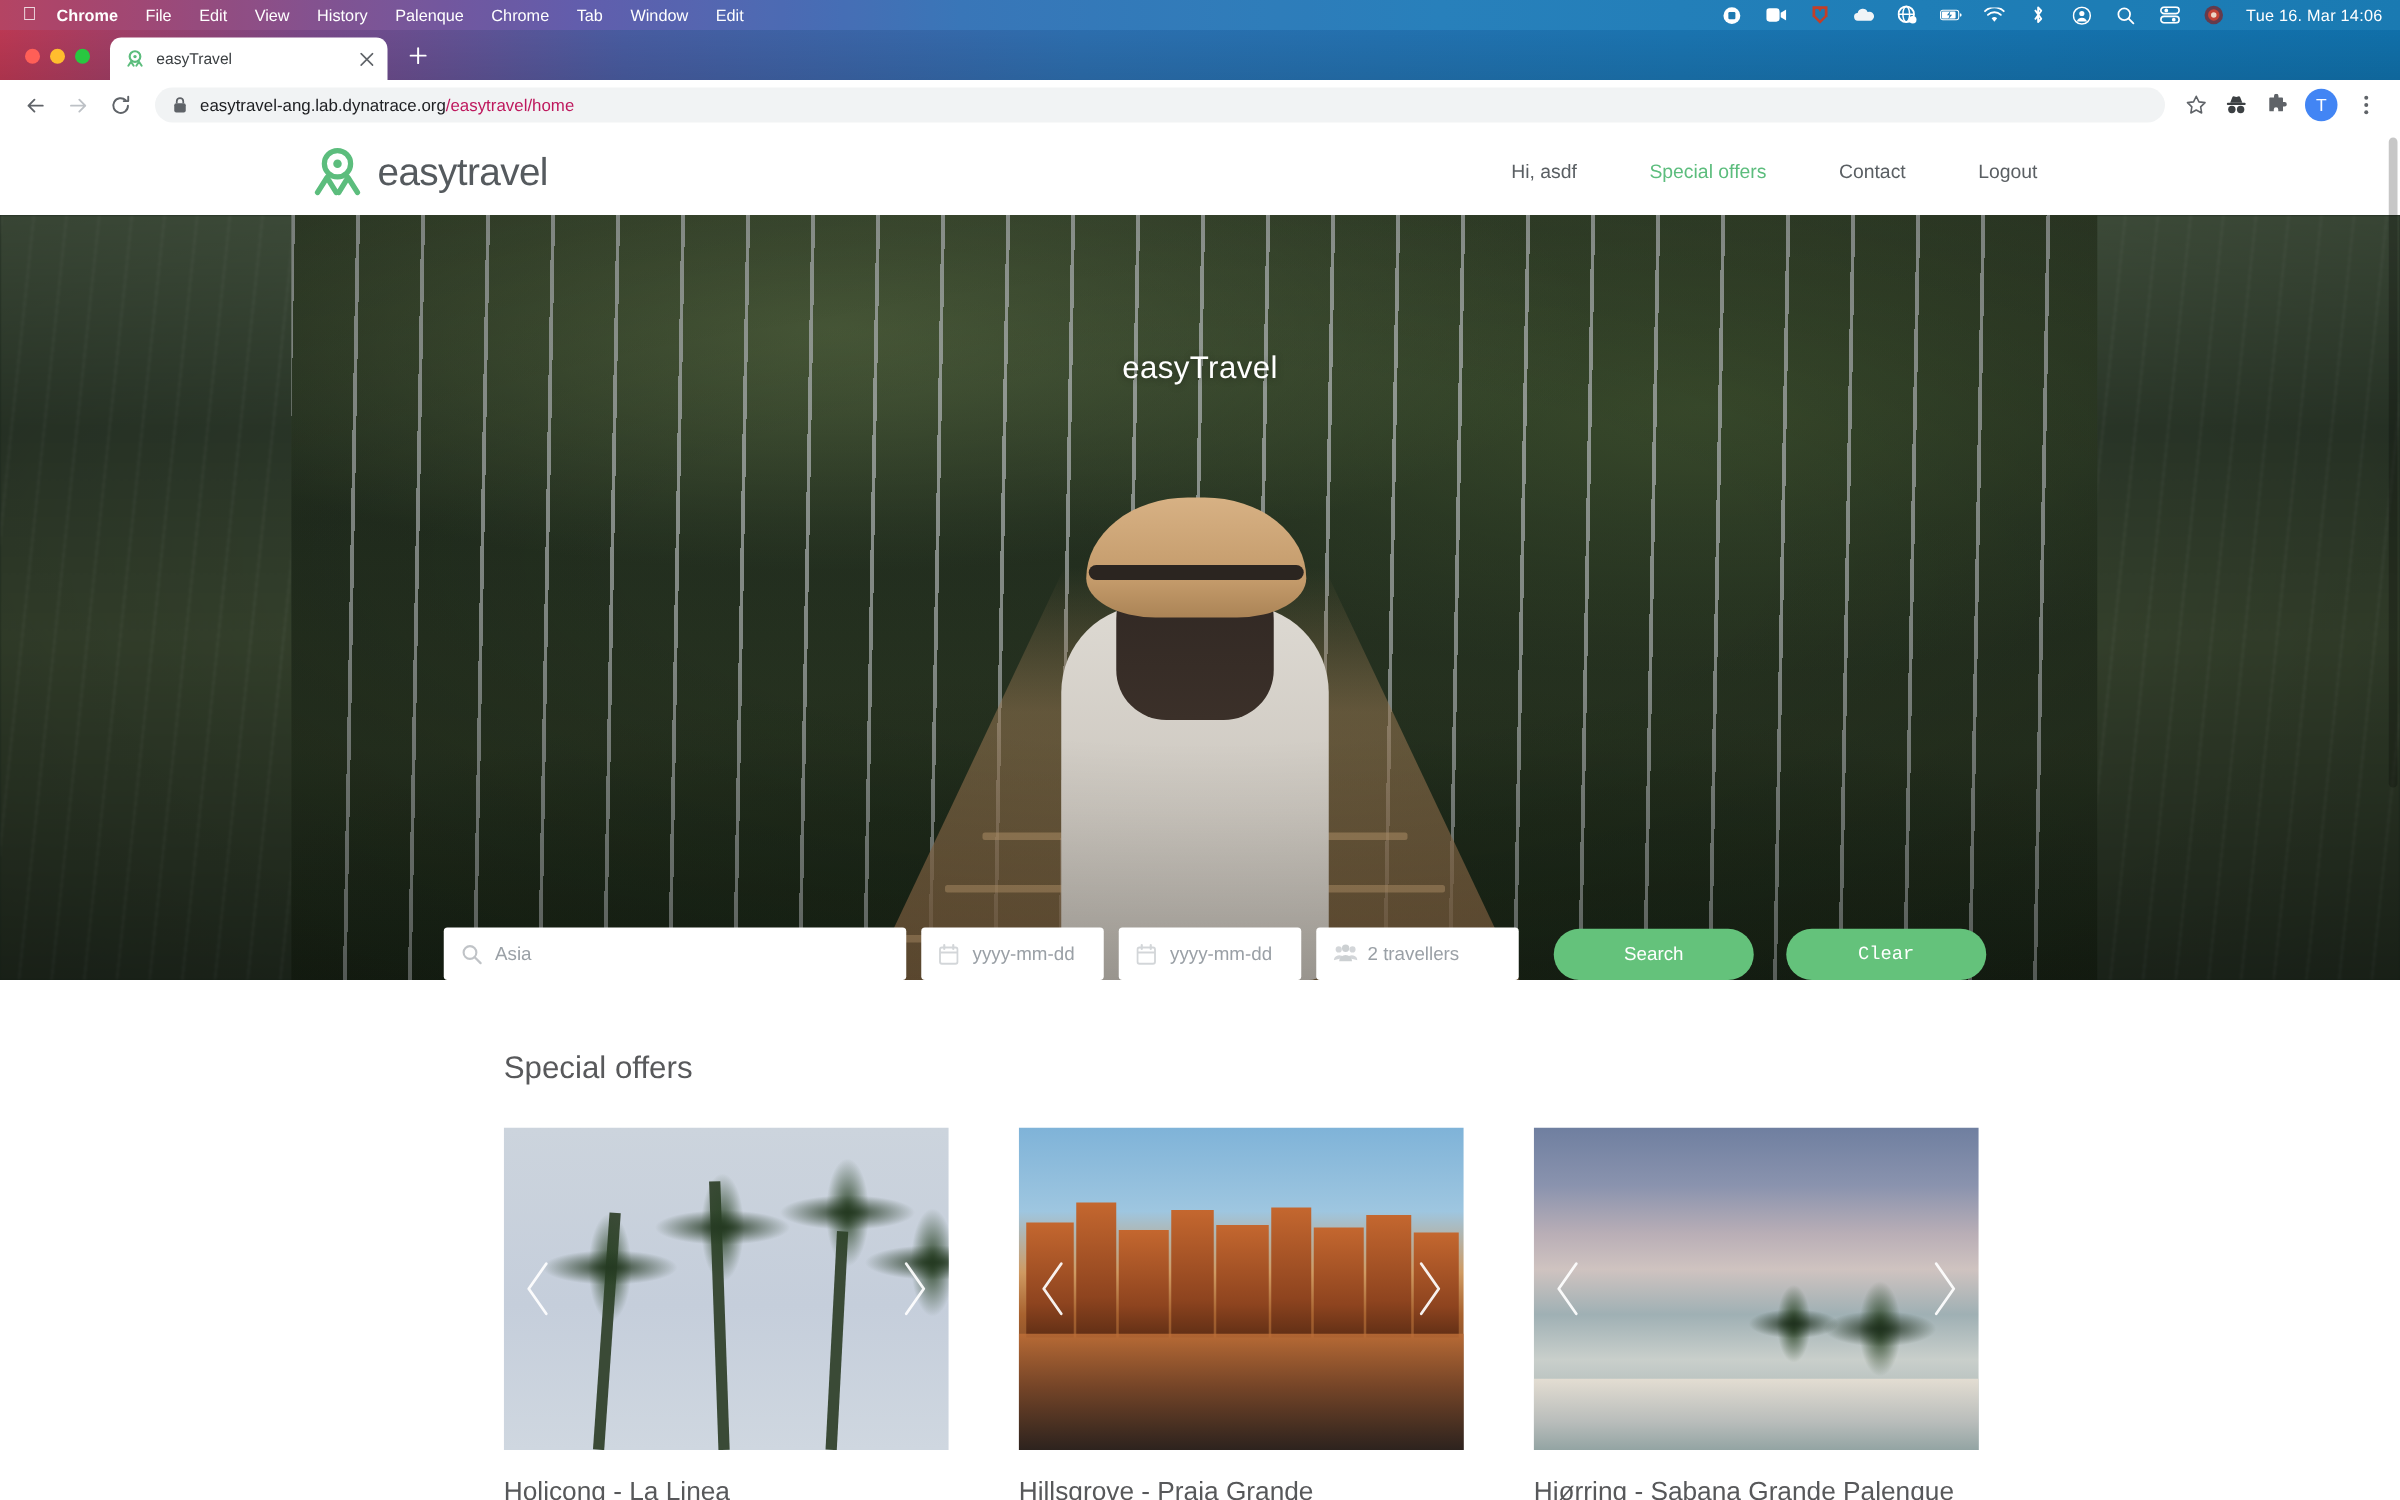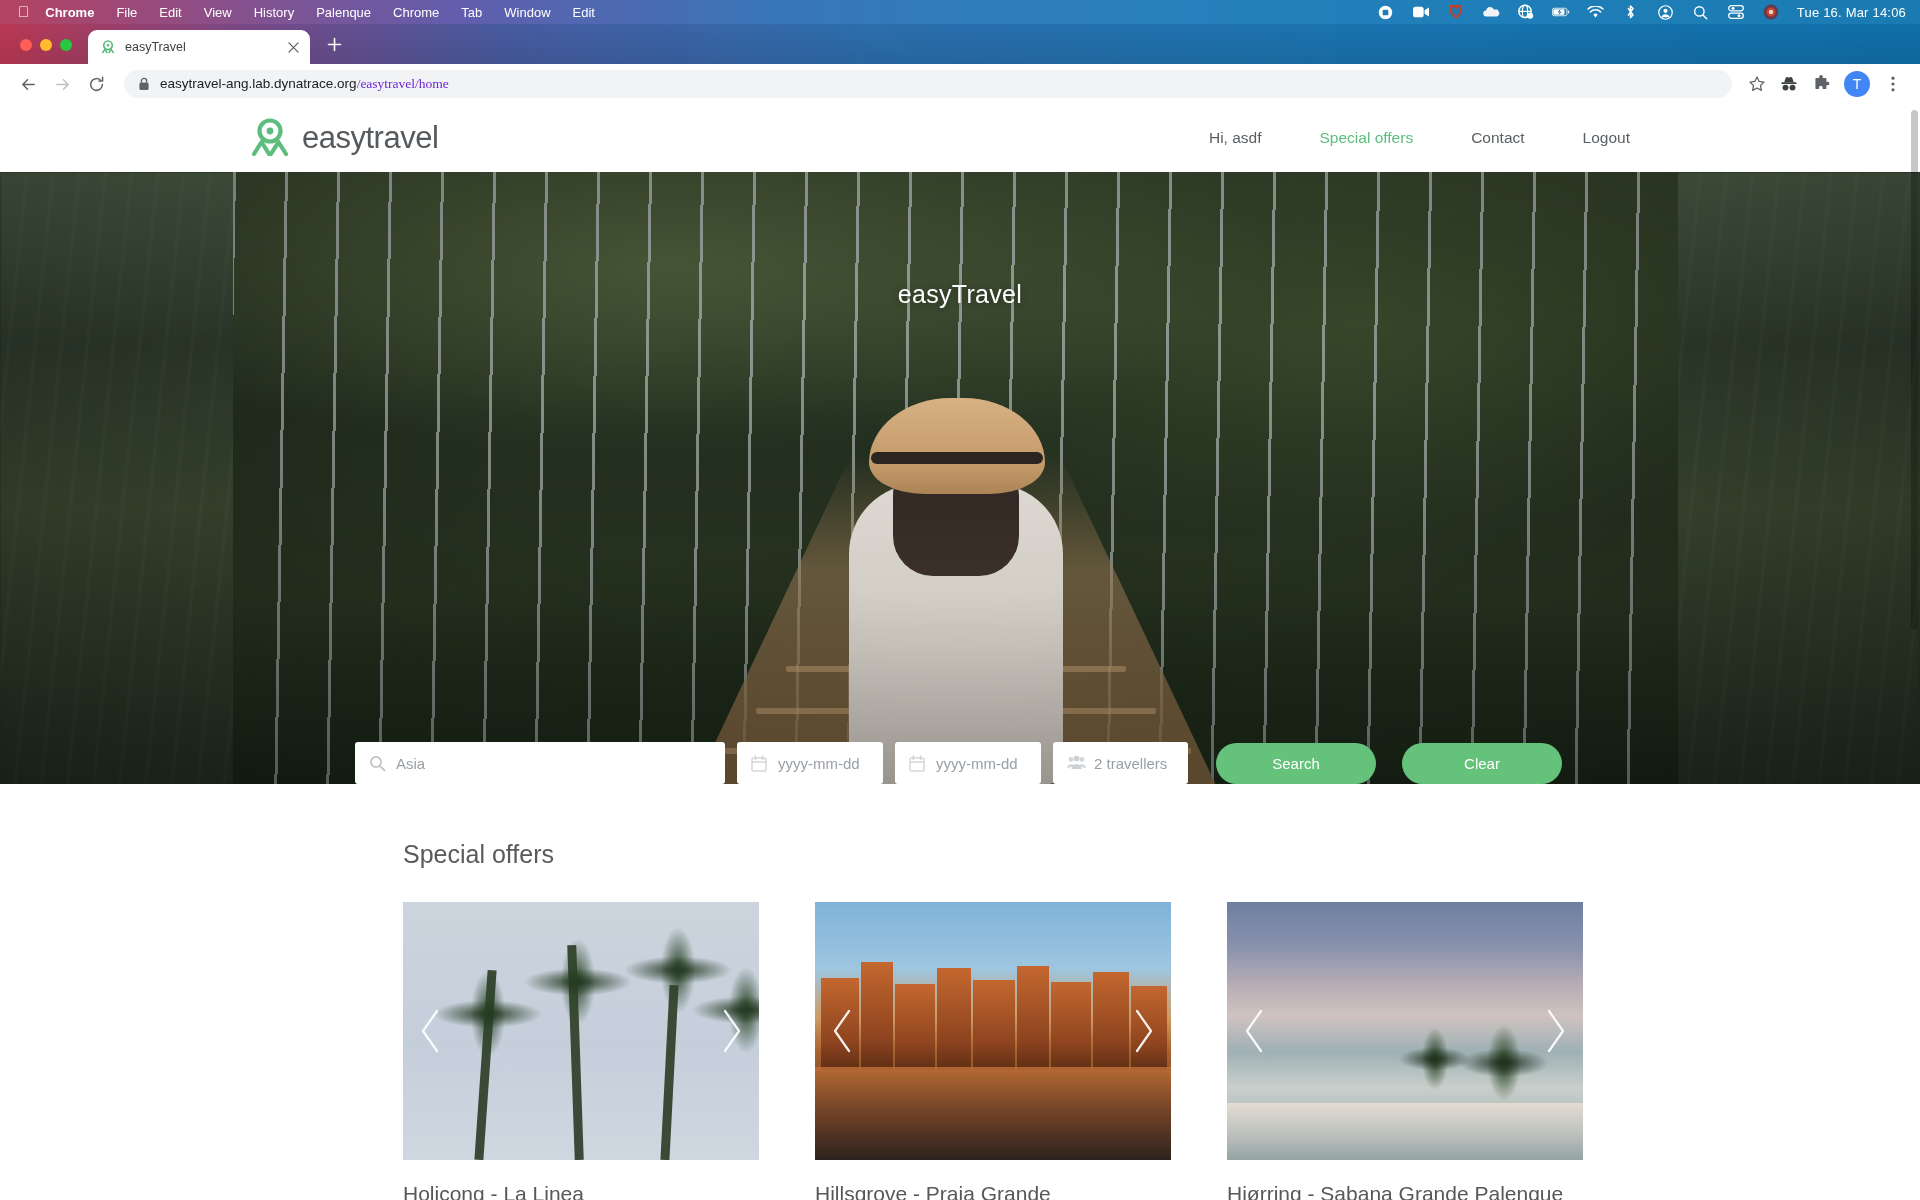--- a/index.html
+++ b/index.html
@@ -121,21 +121,21 @@
     border-radius: 14px;
     display: flex; align-items: center;
     padding: 0 14px;
     gap: 10px;
   }
   .lock-icon { width: 12px; height: 14px; flex: 0 0 12px; }
   .omnibox-url {
     font-size: 13.5px; color: #202124;
     white-space: nowrap; overflow: hidden;
   }
-  .omnibox-url .path { color: #6d28d9; font-family: Liberation Serif, serif; }
+  .omnibox-url .path { color: #be185d; }
   .tb-icon {
     width: 30px; height: 30px;
     display: flex; align-items: center; justify-content: center;
     color: #5f6368; flex: 0 0 30px;
   }
   .avatar-btn {
     width: 26px; height: 26px; border-radius: 50%;
     background: #4285f4; color: #ffffff;
     display: flex; align-items: center; justify-content: center;
     font-size: 14px; margin: 0 6px;
@@ -281,32 +281,32 @@
     background: #ffffff;
     border-radius: 3px;
     display: flex; align-items: center;
     gap: 10px;
     padding: 0 14px;
     color: #9aa0a6;
     font-size: 15px;
   }
   .field.dest { width: 370px; }
   .field.date { width: 146px; }
-  .field.travellers { width: 135px; }
+  .field.travellers { width: 162px; }
   .field-icon { width: 17px; height: 17px; flex: 0 0 17px; opacity: 0.62; }
   .btn {
     width: 160px; height: 41px;
     border-radius: 21px;
     background: #64c27b;
     color: #ffffff;
     font-size: 15px;
     display: flex; align-items: center; justify-content: center;
   }
   .btn.search { margin-left: 16px; }
-  .btn.clear { margin-left: 14px; }
+  .btn.clear { margin-left: 14px; font-family: Liberation Mono, monospace; }
 
   
   .offers {
     padding: 56px 0 0 403px;
     background: #ffffff;
   }
   .offers-title {
     font-size: 25px; color: #58595b; font-weight: 400;
     margin-bottom: 33px;
   }

